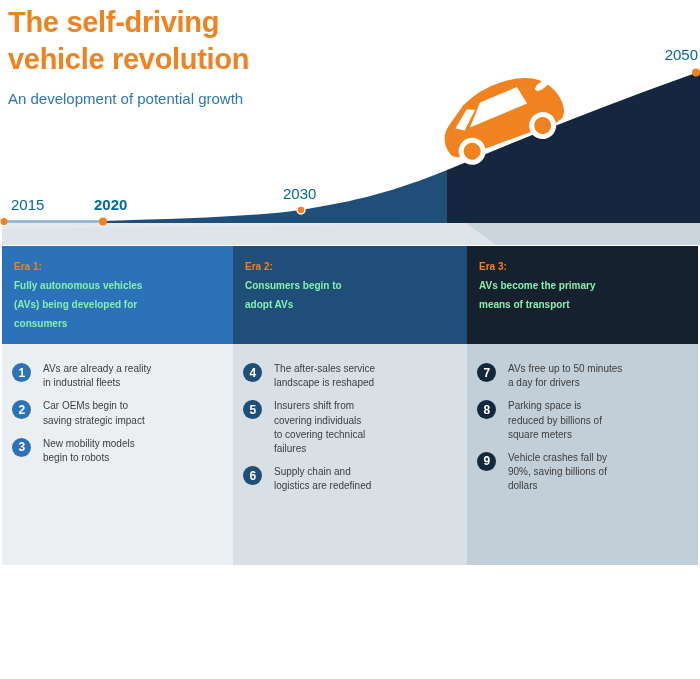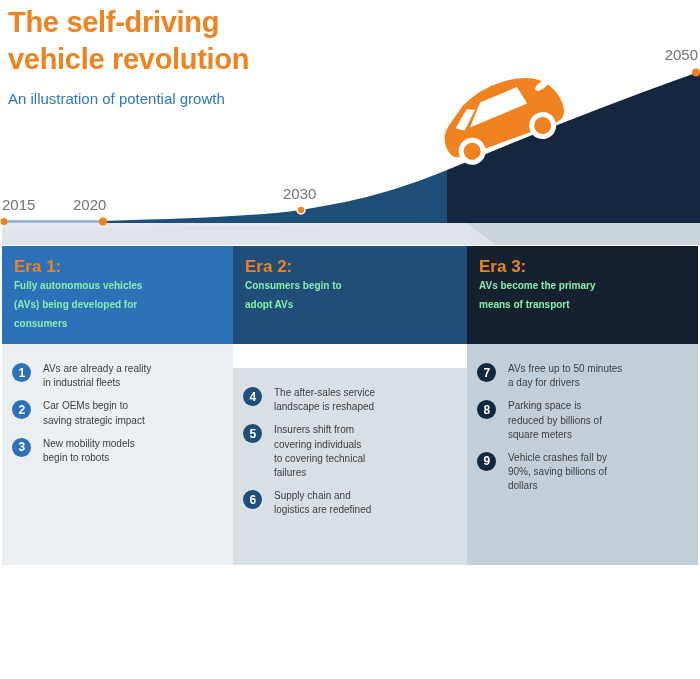--- a/index.html
+++ b/index.html
@@ -13,37 +13,37 @@
     font-size:29px;font-weight:bold;line-height:37px;letter-spacing:-0.3px;
     color:#F0821F;white-space:pre-line;
   }
   .page-subtitle{
     position:absolute;left:8px;top:90px;margin:0;
     font-size:15px;color:#2E76BB;
   }
   
   .chart-svg{position:absolute;left:0;top:0;}
   .year-label{
-    position:absolute;font-size:15px;color:#737373;line-height:15px;
-  }
-  .yl-2015{left:2px;top:197px;}
-  .yl-2020{left:73px;top:197px;}
+    position:absolute;font-size:15px;color:#0369a1;line-height:15px;
+  }
+  .yl-2015{left:11px;top:197px;}
+  .yl-2020{left:94px;top:197px;font-weight:bold;}
   .yl-2030{left:283px;top:186px;}
   .yl-2050{left:652px;top:47px;width:46px;text-align:right;}
   
   .columns{
     position:absolute;left:2px;top:246px;width:696px;height:384px;
     display:flex;
   }
   .col{display:flex;flex-direction:column;}
   .col.c1{width:231px;}
-  .col.c2{width:234px;gap:24px;}
+  .col.c2{width:234px;}
   .col.c3{width:231px;}
   .era-head{height:98px;box-sizing:border-box;padding:11px 12px 0 12px;}
-  .era-label{display:block;font-size:17px;font-weight:bold;color:#F0821F;line-height:19px;}
+  .era-label{display:block;font-size:10px;font-weight:bold;color:#F0821F;line-height:19px;}
   .era-title{display:block;font-size:10px;font-weight:bold;color:#86efac;line-height:19px;white-space:pre-line;}
   .era-body{flex:1;box-sizing:border-box;padding:18px 6px 0 10px;}
   .era-gap{height:2px;background:#ffffff;}
   .era-bar{height:8px;}
   .c1 .era-head{background:#2C72B8;}
   .c2 .era-head{background:#1F4E79;}
   .c3 .era-head{background:#15212E;}
   .c1 .era-body{background:#EBEFF2;}
   .c2 .era-body{background:#D8DFE5;}
   .c3 .era-body{background:#C3CFD8;}
@@ -113,21 +113,21 @@
       <polygon points="16,-34 33,-48 41,-45 24,-29" fill="#ffffff"></polygon>
       <polygon points="30,-30 48,-50 88,-52 92,-33" fill="#ffffff"></polygon>
       <ellipse cx="112" cy="-45" rx="8" ry="3.5" transform="rotate(-16 112 -45)" fill="#ffffff"></ellipse>
       <circle cx="24" cy="-7" r="11" fill="#F0821F" stroke="#ffffff" stroke-width="5"></circle>
       <circle cx="99" cy="-7" r="11" fill="#F0821F" stroke="#ffffff" stroke-width="5"></circle>
     </g>
   </svg>
 
   <h1 class="page-title">The self-driving
 vehicle revolution</h1>
-  <p class="page-subtitle">An illustration of potential growth</p>
+  <p class="page-subtitle">An development of potential growth</p>
 
   <div class="year-label yl-2015">2015</div>
   <div class="year-label yl-2020">2020</div>
   <div class="year-label yl-2030">2030</div>
   <div class="year-label yl-2050">2050</div>
 
   <div class="columns">
 
     <section class="col c1">
       <div class="era-head">

